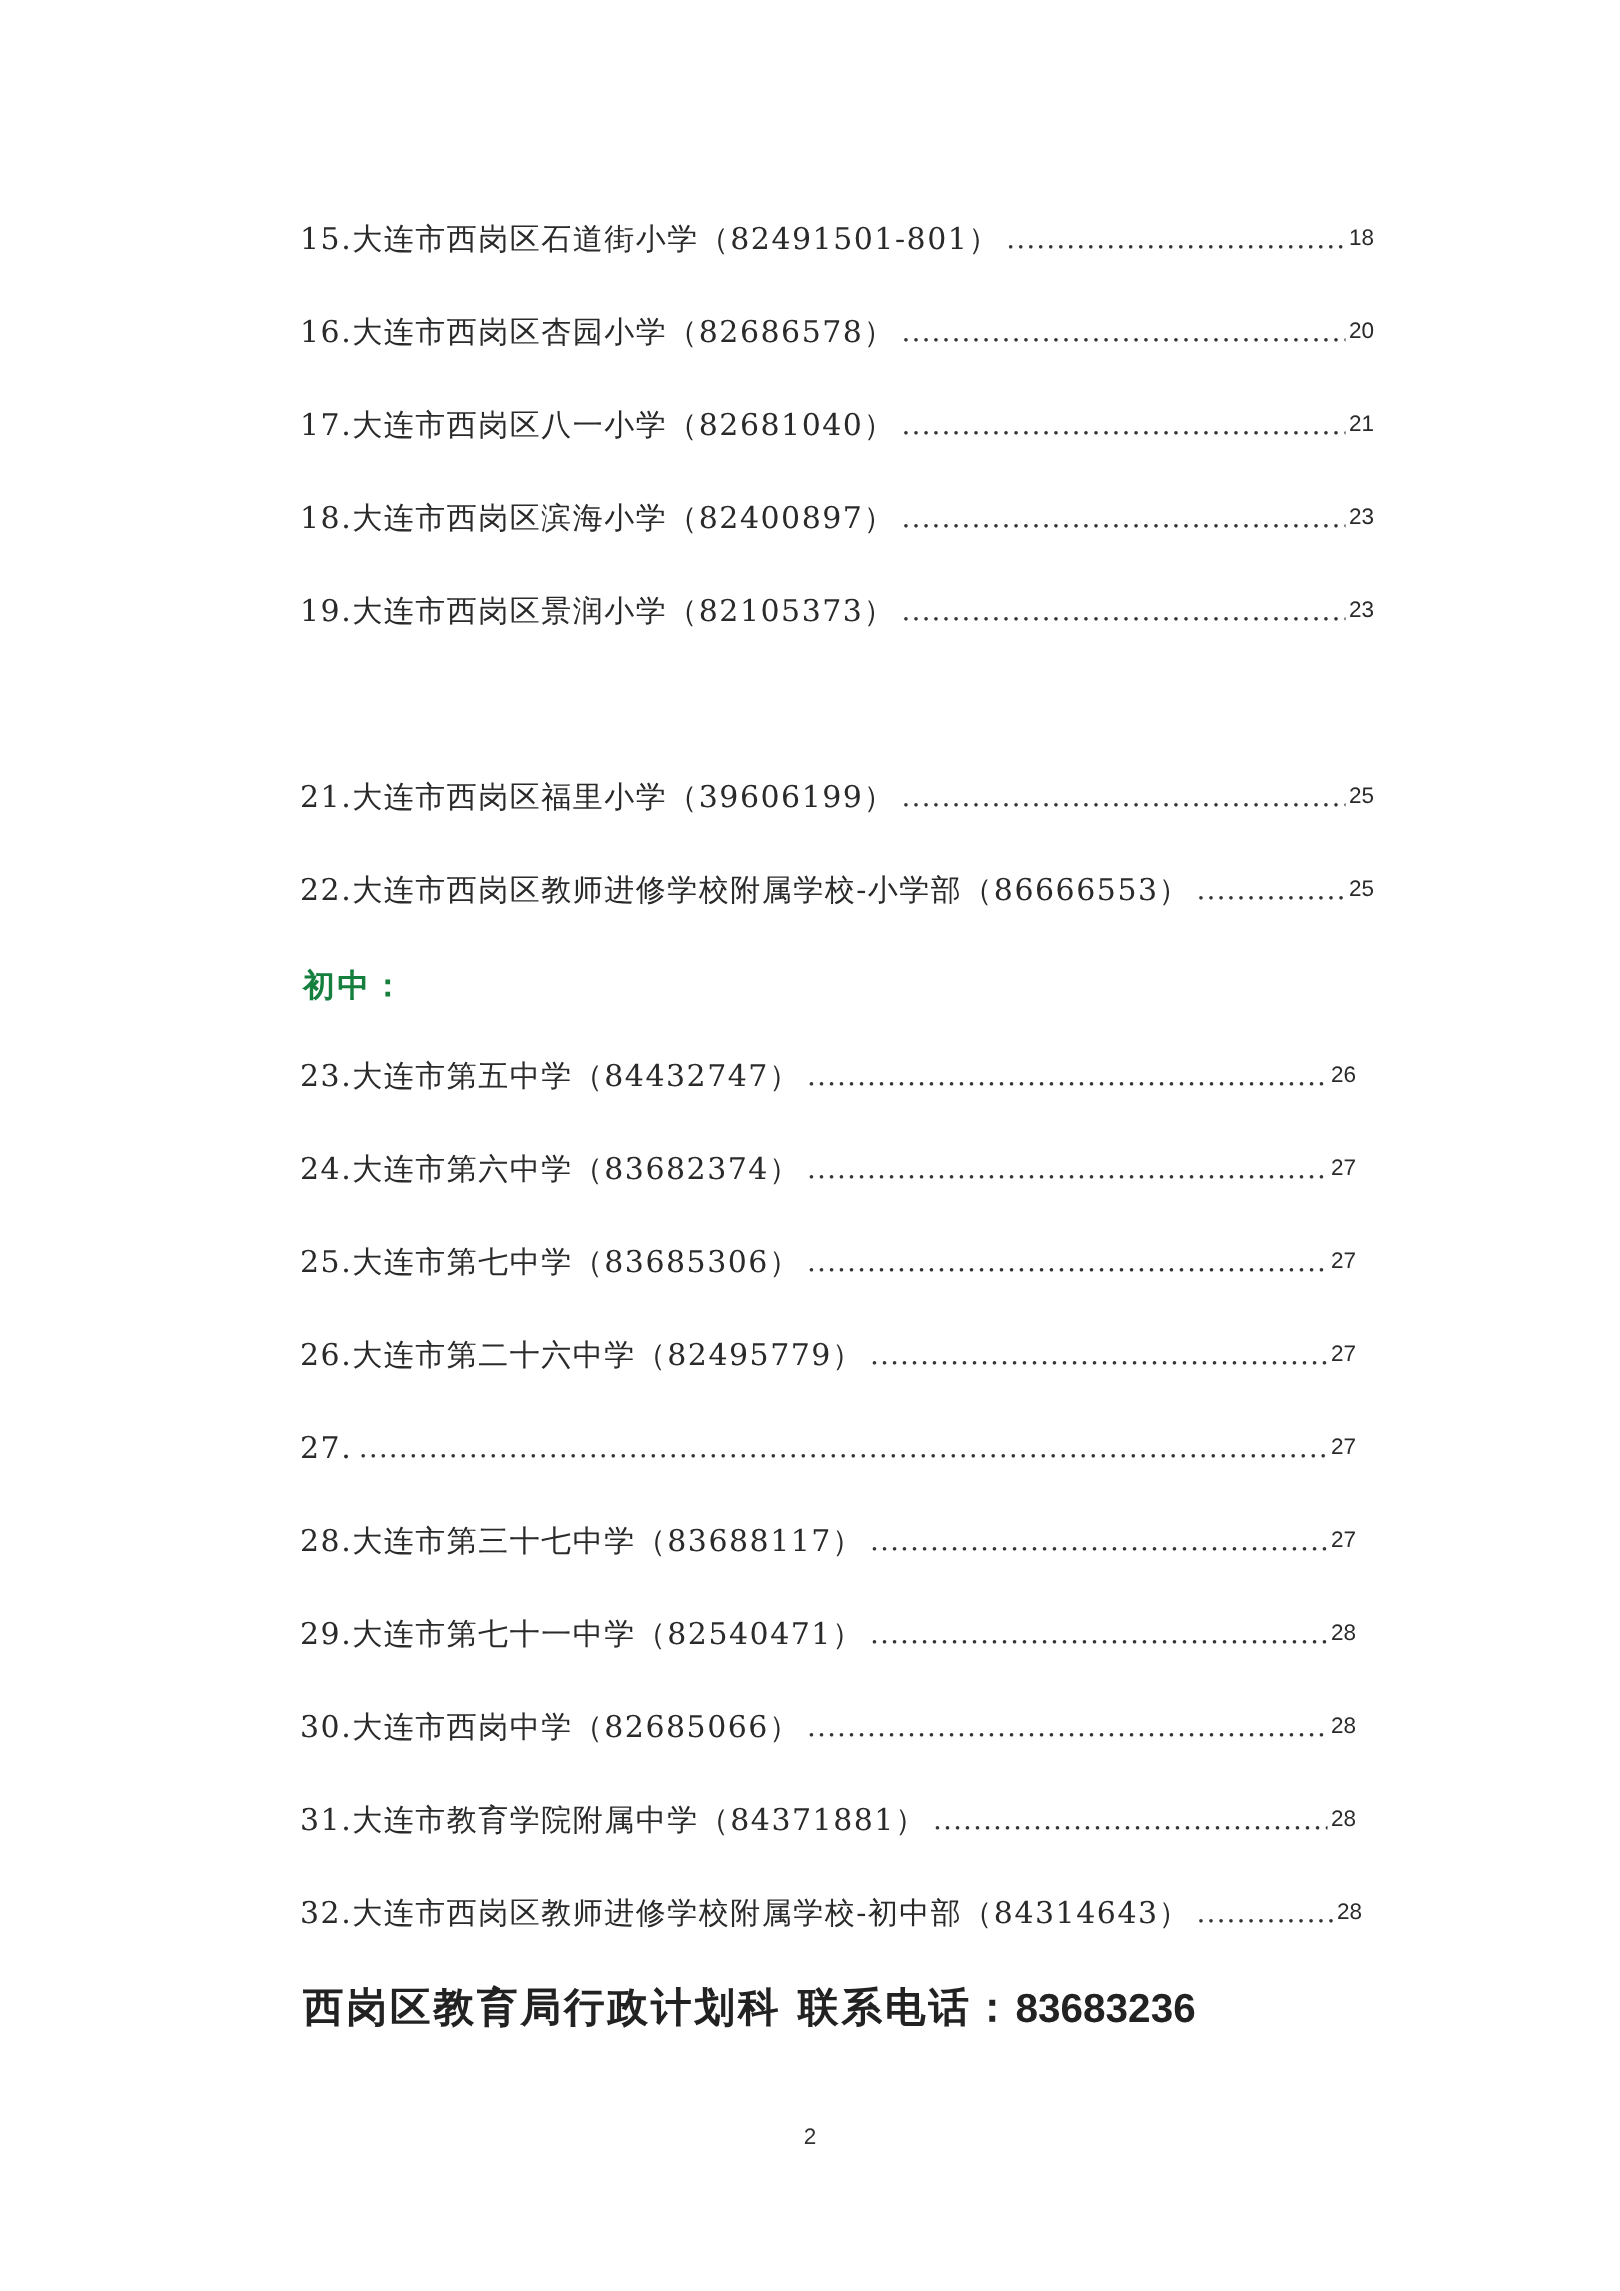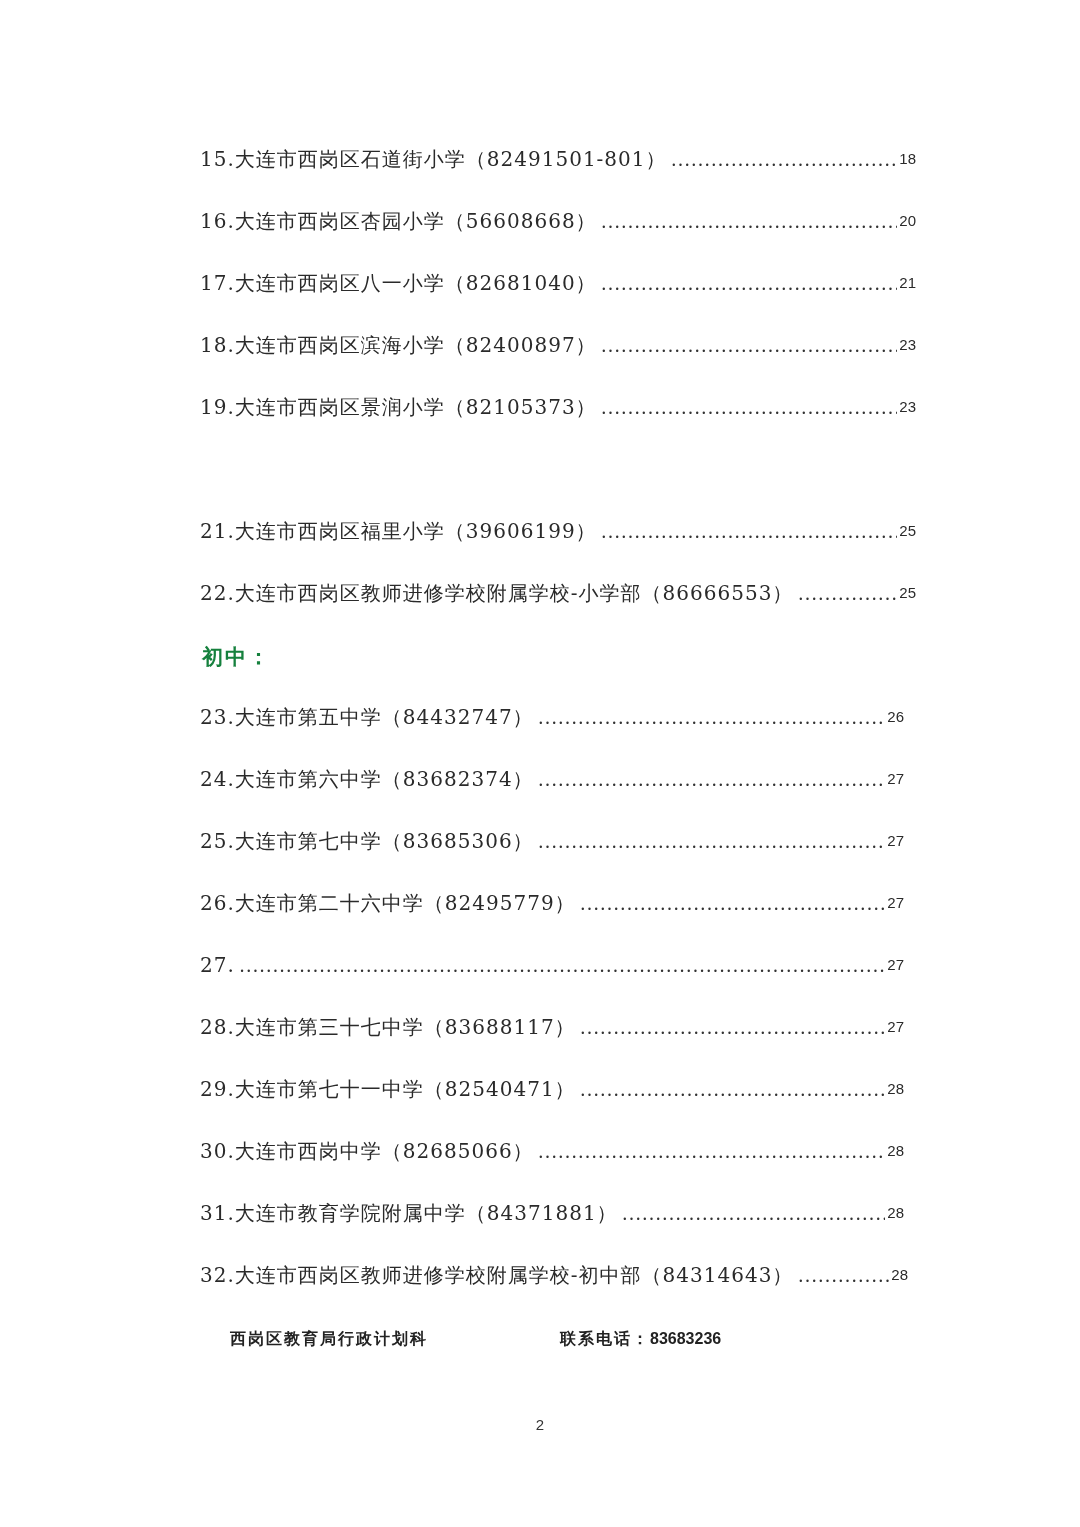--- a/index.html
+++ b/index.html
@@ -64,27 +64,26 @@
       font-weight: bold;
       letter-spacing: 2px;
       color: #15803d;
     }
     .footer-contact {
       position: absolute;
       left: 202px;
       top: 1322px;
       height: 34px;
       line-height: 34px;
-      font-size: 16px;
+      font-size: 27px;
       font-weight: bold;
       letter-spacing: 2px;
       color: #222;
       display: flex;
       white-space: nowrap;
-      margin-left: 28px;
     }
     .footer-contact .dept {
       width: 330px;
     }
     .footer-contact .phone-num {
       font-family: "Liberation Sans", sans-serif;
       letter-spacing: 0;
     }
     .page-number {
       position: absolute;
@@ -104,21 +103,21 @@
 
   <div class="toc-line" style="top:143px">
     <span class="label">15.</span>
       <span class="label">大连市西岗区石道街小学（82491501-801）</span>
     <span class="leader"></span>
     <span class="page-num">18</span>
   </div>
 
   <div class="toc-line" style="top:205px">
     <span class="label">16.</span>
-      <span class="label">大连市西岗区杏园小学（56608668）</span>
+      <span class="label">大连市西岗区杏园小学（82686578）</span>
     <span class="leader"></span>
     <span class="page-num">20</span>
   </div>
 
   <div class="toc-line" style="top:267px">
     <span class="label">17.</span>
       <span class="label">大连市西岗区八一小学（82681040）</span>
     <span class="leader"></span>
     <span class="page-num">21</span>
   </div>

